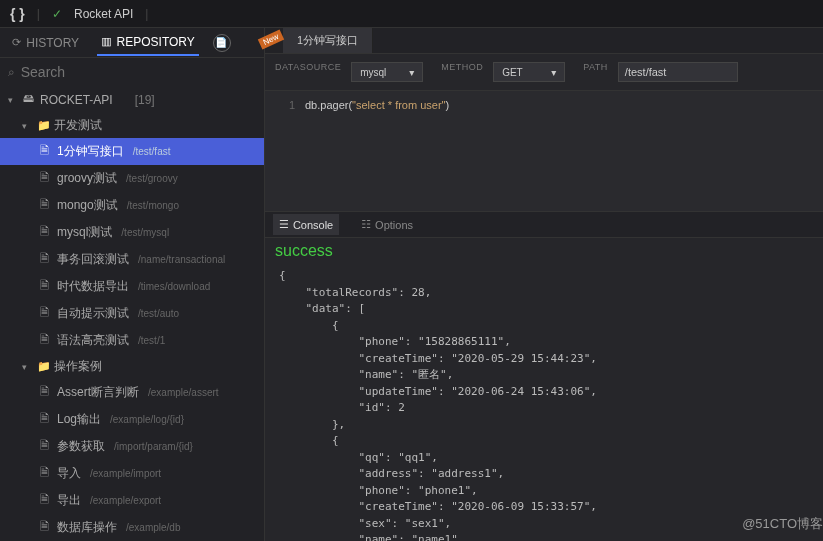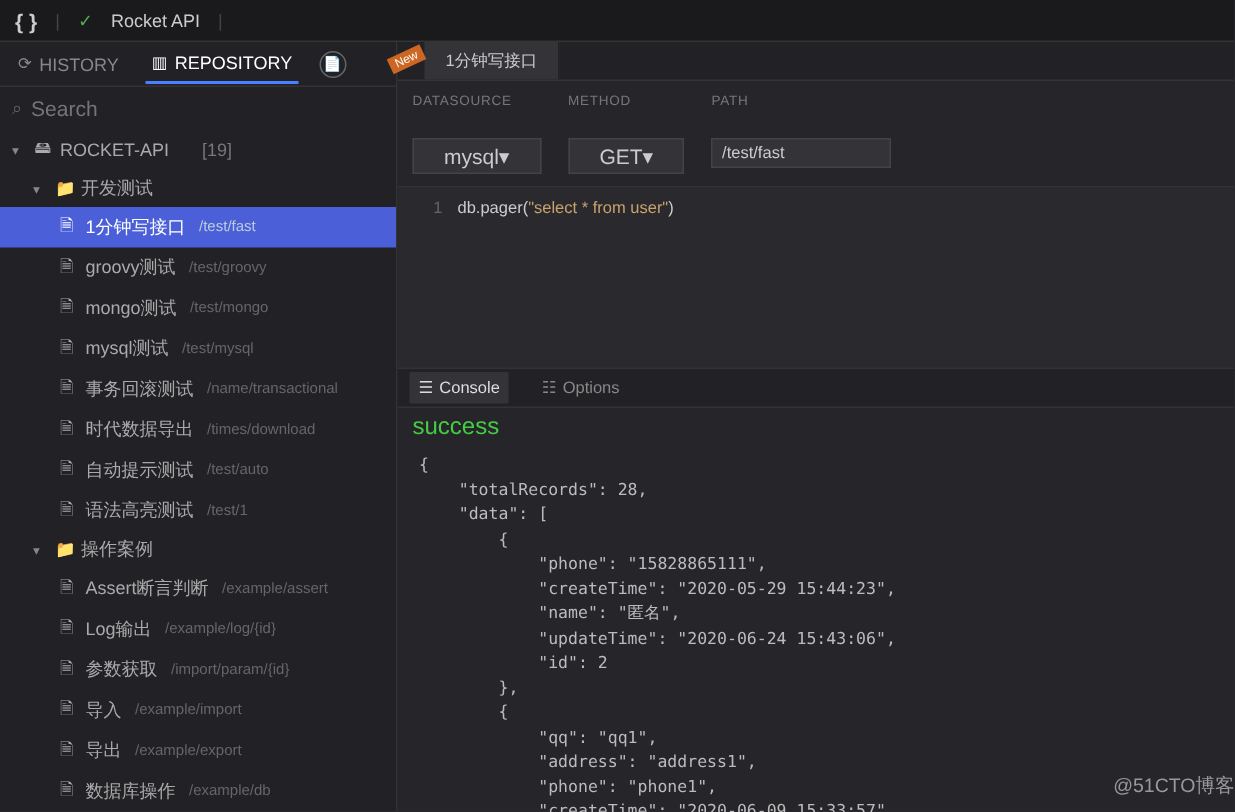--- a/index.html
+++ b/index.html
@@ -26,23 +26,23 @@
 .node.depth1{padding-left:22px}
 .node.depth2{padding-left:40px}
 .node .path{color:#666;margin-left:4px;font-size:10px}
 .node.selected .path{color:#bcd}
 .node .count{color:#777;margin-left:17px}
 .content{flex:1;display:flex;flex-direction:column;background:#2a2a2e}
 .editor-tabs{height:26px;background:#222226;display:flex;align-items:center;border-bottom:1px solid #333}
 .edtab{background:#333338;padding:5px 14px;font-size:11px;color:#ccc;border-right:1px solid #222;margin-left:18px}
 .badge{position:absolute;background:#c62;color:#fff;font-size:8px;padding:1px 4px;transform:rotate(-25deg);margin-top:-2px;margin-left:-6px}
 .params{padding:8px 10px;background:#26262a;border-bottom:1px solid #333;display:flex;gap:18px}
-.pcol{display:flex;flex-direction:column;gap:20px}
+.pcol{display:flex;flex-direction:row;gap:10px}
 .plabel{font-size:9px;color:#777;letter-spacing:0.5px}
-.pselect{background:#333338;border:1px solid #444;color:#ccc;padding:3px 20px;font-size:14px;min-width:72px;display:flex;justify-content:space-between;align-items:flex-start;cursor:pointer}
+.pselect{background:#333338;border:1px solid #444;color:#ccc;padding:3px 8px;font-size:10px;min-width:72px;display:flex;justify-content:space-between;align-items:center;cursor:pointer}
 .pinput{background:#333338;border:1px solid #444;color:#ccc;padding:3px 6px;font-size:11px;min-width:120px}
 .code{flex:0 0 120px;background:#2a2a2e;padding:8px 0;font-family:monospace;font-size:11px;display:flex}
 .gutter{width:40px;text-align:right;color:#666;padding-right:10px}
 .codeline{color:#ccc}
 .codeline .str{color:#c9a26d}
 .results{flex:1;display:flex;flex-direction:column;background:#26262a;border-top:1px solid #333;overflow:hidden}
 .rtabs{height:26px;display:flex;align-items:center;background:#222226;border-bottom:1px solid #333;padding:0 8px;gap:16px}
 .rtab{display:flex;align-items:center;gap:4px;color:#888;cursor:pointer;font-size:11px;padding:4px 6px}
 .rtab.active{color:#ddd;background:#333338}
 .status{padding:4px 10px;color:#4c4;font-size:16px}

